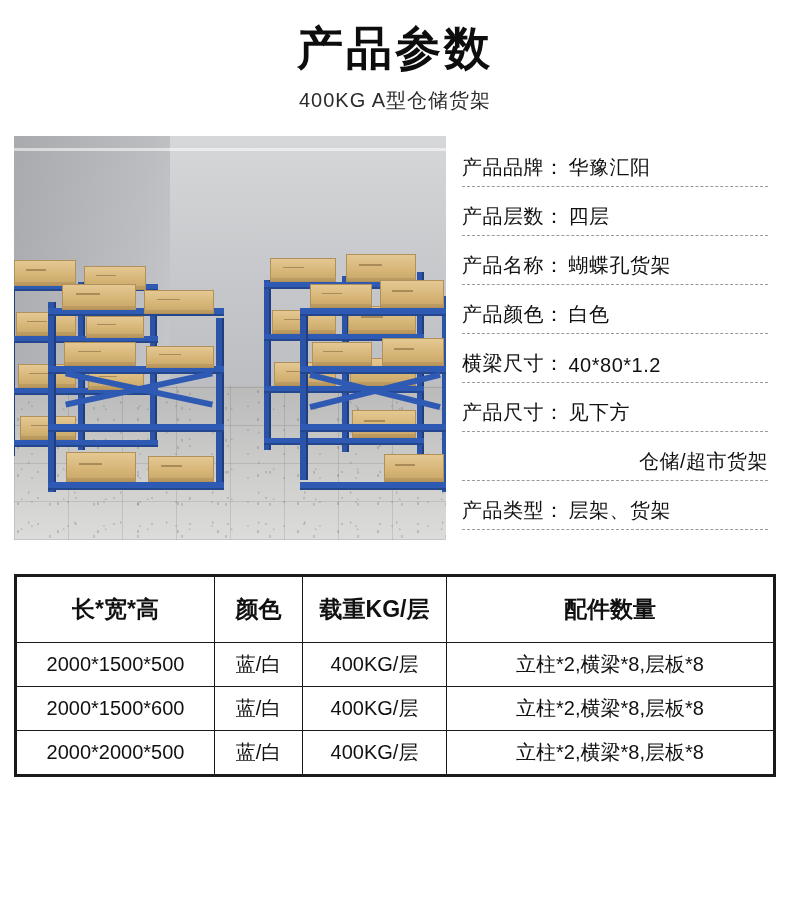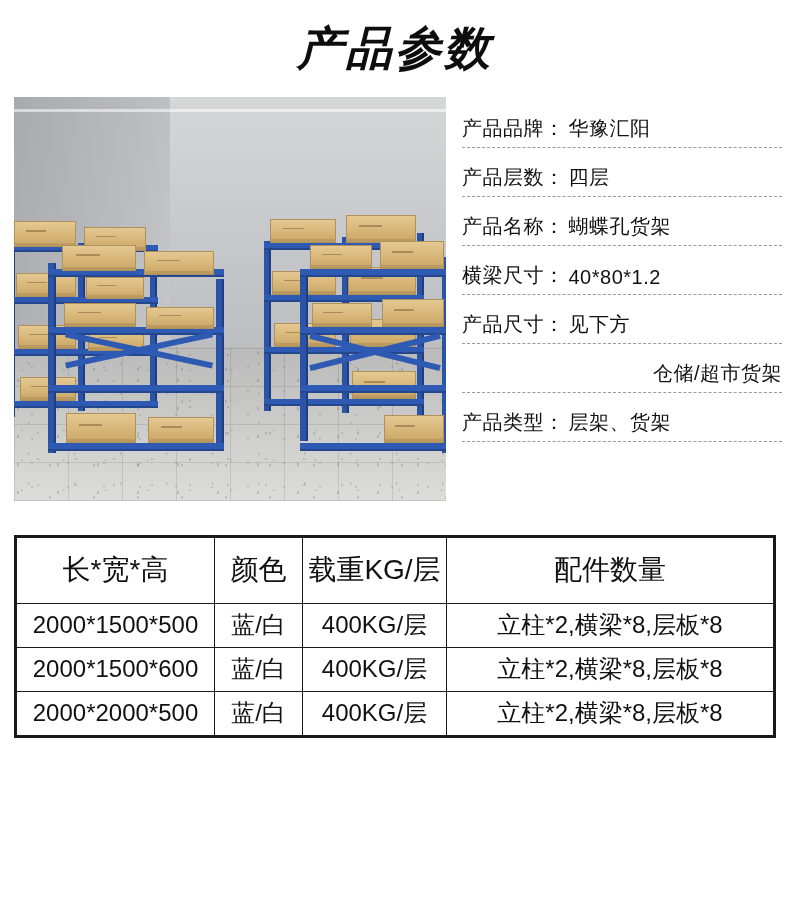--- a/index.html
+++ b/index.html
@@ -23,33 +23,32 @@
   .header {
     padding-top: 22px;
     text-align: center;
   }
   .main-title {
     font-size: 46px;
     font-weight: bold;
     letter-spacing: 3px;
     color: #0d0d0d;
     line-height: 1.15;
-    font-style: italic;
   }
   .sub-title {
     margin-top: 12px;
     font-size: 20px;
     color: #2b2b2b;
     letter-spacing: 1px;
   }
   
   .top-area {
     display: flex;
     margin-top: 22px;
-    padding: 0 8px 0 14px;
+    padding: 0 22px 0 14px;
     gap: 16px;
   }
   .photo {
     position: relative;
     width: 432px;
     height: 404px;
     overflow: hidden;
     background: #cfcfd2;
     flex: 0 0 auto;
   }
@@ -165,39 +164,40 @@
   }
   table.spec-table th,
   table.spec-table td {
     border: 1px solid #1a1a1a;
     text-align: center;
     font-weight: normal;
     color: #111;
   }
   table.spec-table th {
     height: 66px;
-    font-size: 28px;
-    font-weight: normal;
+    font-size: 23px;
+    font-weight: bold;
   }
   table.spec-table td {
     height: 44px;
-    font-size: 24px;
+    font-size: 20px;
   }
   .col-size  { width: 198px; }
   .col-color { width: 88px; }
   .col-load  { width: 144px; }
   .col-parts { width: auto; }
 </style>
 </head>
 <body>
 
 <div class="page">
 
   <div class="header">
     <div class="main-title">产品参数</div>
+    <div class="sub-title">400KG A型仓储货架</div>
   </div>
 
   <div class="top-area">
 
     <div class="photo" aria-label="蓝色仓储货架与纸箱场景图">
       <div class="wall"></div>
       <div class="wall-corner"></div>
       <div class="wall-line" style="top:12px;"></div>
       <div class="floor"></div>
       <div class="floor-speck"></div>
@@ -275,20 +275,24 @@
         <span class="spec-label">产品品牌：</span>
         <span class="spec-value">华豫汇阳</span>
       </div>
       <div class="spec-row">
         <span class="spec-label">产品层数：</span>
         <span class="spec-value">四层</span>
       </div>
       <div class="spec-row">
         <span class="spec-label">产品名称：</span>
         <span class="spec-value">蝴蝶孔货架</span>
+      </div>
+      <div class="spec-row">
+        <span class="spec-label">产品颜色：</span>
+        <span class="spec-value">白色</span>
       </div>
       <div class="spec-row">
         <span class="spec-label">横梁尺寸：</span>
         <span class="spec-value">40*80*1.2</span>
       </div>
       <div class="spec-row">
         <span class="spec-label">产品尺寸：</span>
         <span class="spec-value">见下方</span>
       </div>
       <div class="spec-row right">

